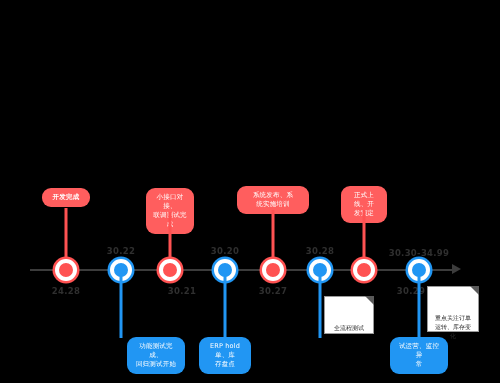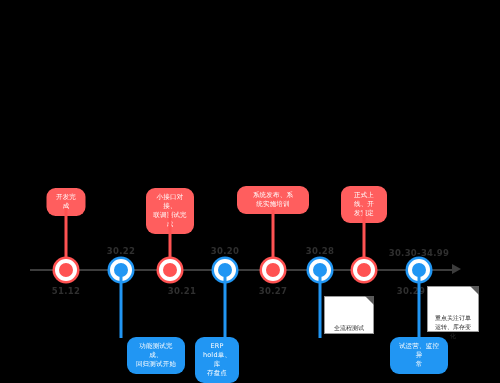--- a/index.html
+++ b/index.html
@@ -116,41 +116,41 @@
   .note-text { display: block; }
 </style>
 </head>
 <body>
 
 <div id="canvas">
 
   <div class="axis-line"></div>
   <div class="axis-arrow"></div>
 
-  <div class="pill red" style="left:66px; top:188px; width:39px;">开发完成</div>
+  <div class="pill red" style="left:66px; top:188px; width:48px;font-weight:bold;">开发完成</div>
   <div class="stem red" style="left:66px; top:208px; height:62px;"></div>
   <div class="node red" style="left:66px;"></div>
-  <div class="date" style="left:66px; top:286px;">51.12</div>
+  <div class="date" style="left:66px; top:286px;">24.28</div>
 
   <div class="date" style="left:121px; top:246px;">30.22</div>
   <div class="node blue" style="left:121px;"></div>
   <div class="stem blue" style="left:121px; top:270px; height:68px;"></div>
   <div class="pill blue" style="left:121px; top:337px; width:58px;margin-left:35px;">功能测试完成、
 回归测试开始</div>
 
   <div class="pill red" style="left:170px; top:188px; width:48px;">小接口对接、
 联调测试完成</div>
   <div class="stem red" style="left:170px; top:212px; height:58px;"></div>
   <div class="node red" style="left:170px;"></div>
   <div class="date" style="left:166px; top:286px;margin-left:16px;">30.21</div>
 
   <div class="date" style="left:225px; top:246px;">30.20</div>
   <div class="node blue" style="left:225px;"></div>
   <div class="stem blue" style="left:225px; top:270px; height:68px;"></div>
-  <div class="pill blue" style="left:217px; top:337px; width:44px;">ERP hold单、库
+  <div class="pill blue" style="left:225px; top:337px; width:52px;">ERP hold单、库
 存盘点</div>
 
   <div class="pill red" style="left:273px; top:186px; width:72px;">系统发布、系
 统实施培训</div>
   <div class="stem red" style="left:273px; top:210px; height:60px;"></div>
   <div class="node red" style="left:273px;"></div>
   <div class="date" style="left:273px; top:286px;">30.27</div>
 
   <div class="date" style="left:320px; top:246px;">30.28</div>
   <div class="node blue" style="left:320px;"></div>

